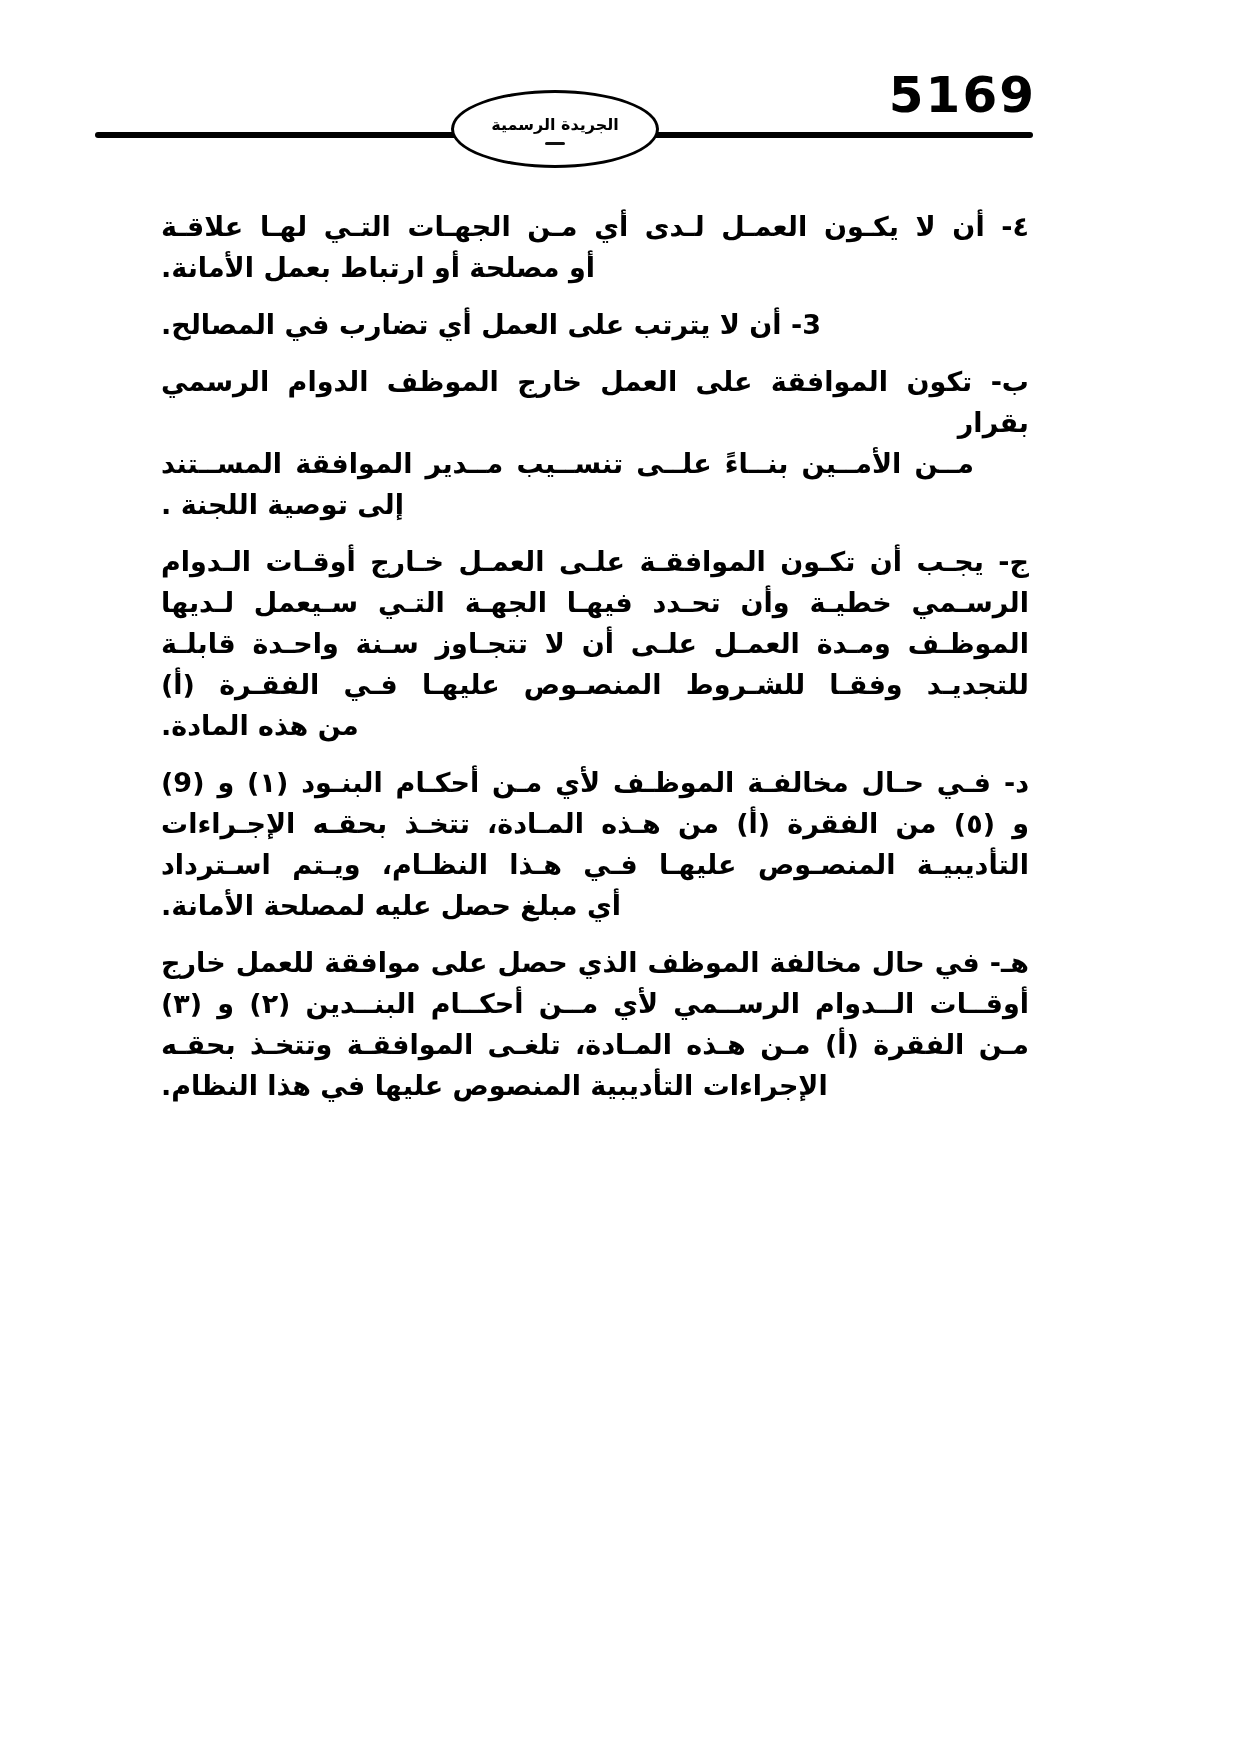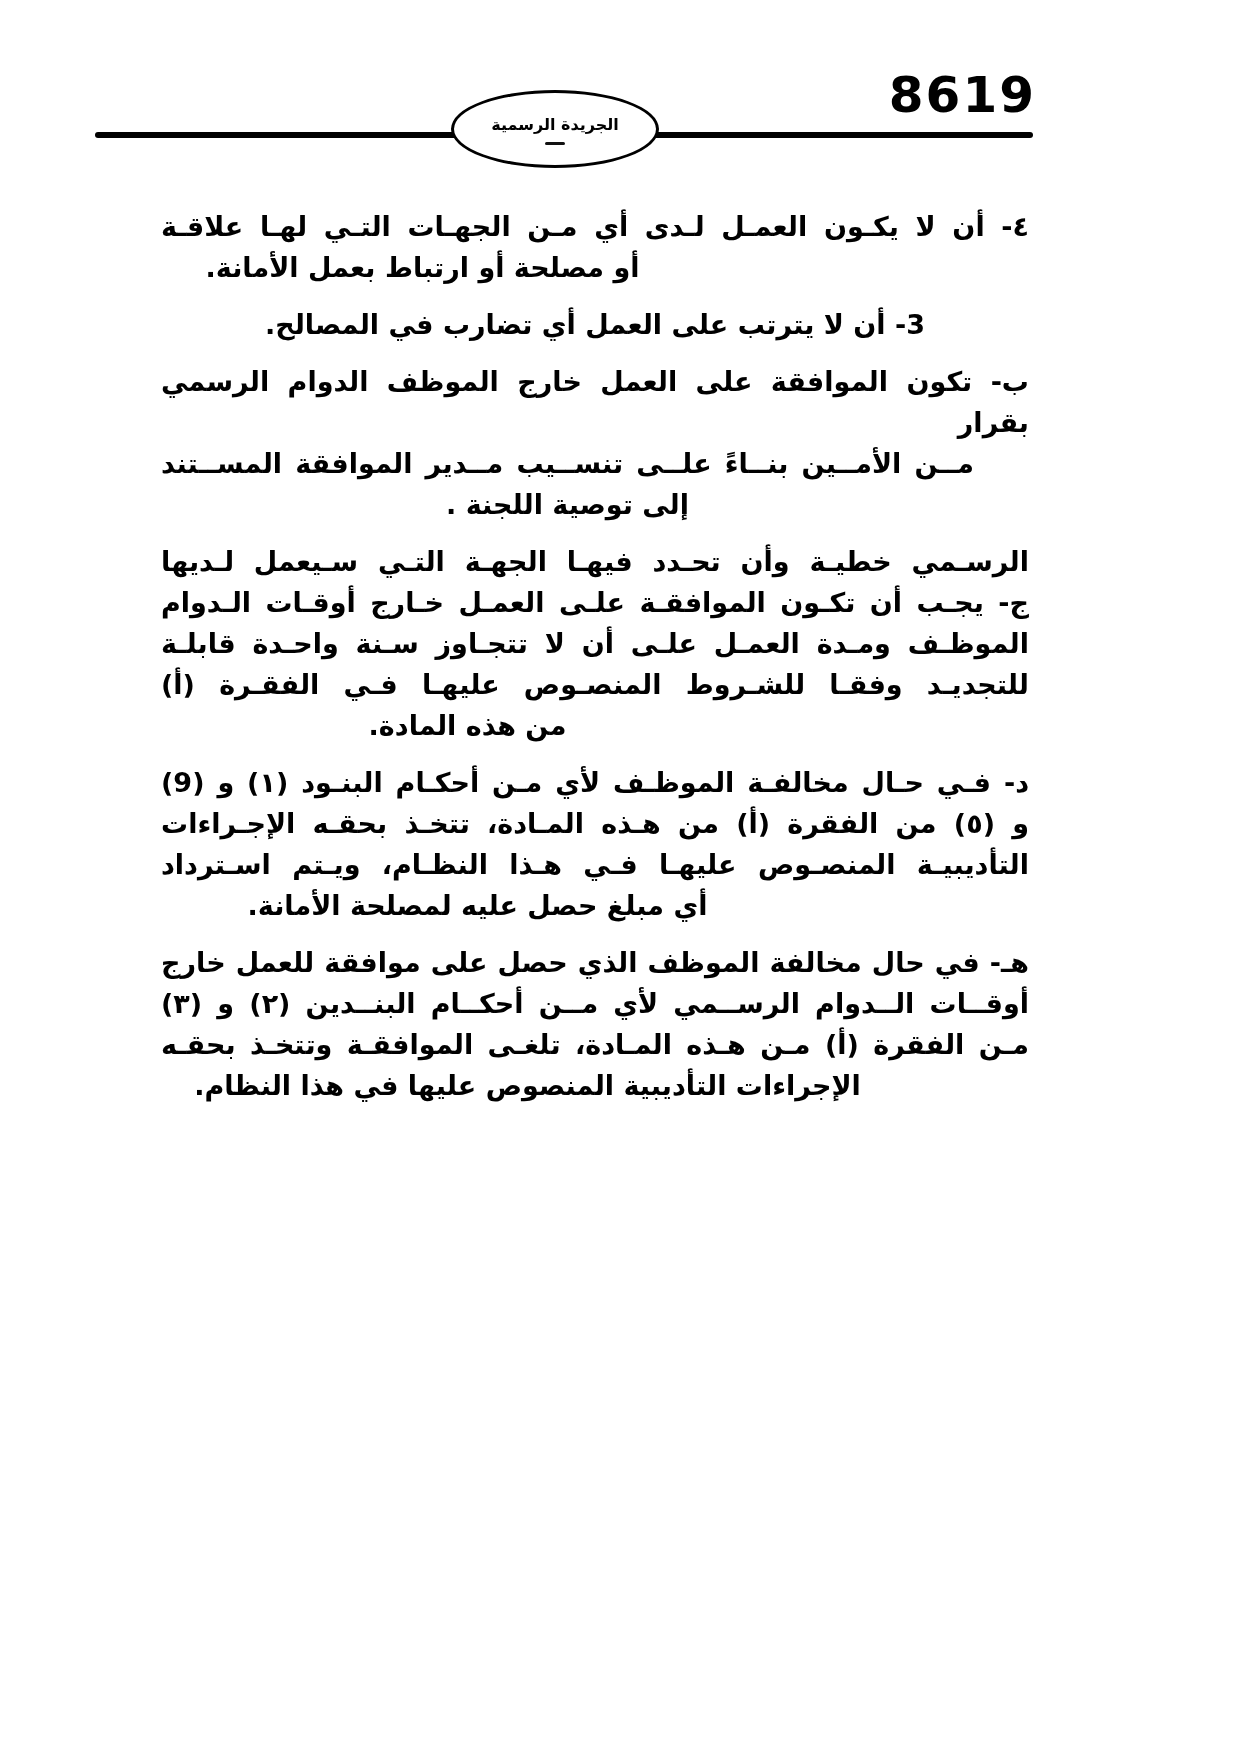--- a/index.html
+++ b/index.html
@@ -76,28 +76,28 @@
   }
   .para { margin: 16px; }
   .line {
     box-sizing: border-box;
     min-height: 41px;
   }
   .line.j {
     text-align: justify;
     text-align-last: justify;
   }
-  .line.r { text-align: center; }
+  .line.r { text-align: left; }
 </style>
 </head>
 <body>
 
 <div class="page">
 
-  <div class="page-number">8619</div>
+  <div class="page-number">5169</div>
   <div class="header-rule"></div>
   <div class="banner">
     <span class="banner-title">الجريدة الرسمية</span>
     <span class="banner-mark"></span>
   </div>
 
   <div class="doc-body">
 
     <div class="para">
       <div class="line j">٤- أن لا يكـون العمـل لـدى أي مـن الجهـات التـي لهـا علاقـة</div>
@@ -108,22 +108,22 @@
       <div class="line r">3- أن لا يترتب على العمل أي تضارب في المصالح.</div>
     </div>
 
     <div class="para">
       <div class="line j">ب- تكون الموافقة على العمل خارج الموظف الدوام الرسمي بقرار</div>
       <div class="line j" style="padding-right:55px">مــن الأمــين بنــاءً علــى تنســيب مــدير الموافقة المســتند</div>
       <div class="line r" style="padding-right:55px">إلى توصية اللجنة .</div>
     </div>
 
     <div class="para">
+      <div class="line j">ج- يجـب أن تكـون الموافقـة علـى العمـل خـارج أوقـات الـدوام</div>
       <div class="line j">الرسـمي خطيـة وأن تحـدد فيهـا الجهـة التـي سـيعمل لـديها</div>
-      <div class="line j">ج- يجـب أن تكـون الموافقـة علـى العمـل خـارج أوقـات الـدوام</div>
       <div class="line j">الموظـف ومـدة العمـل علـى أن لا تتجـاوز سـنة واحـدة قابلـة</div>
       <div class="line j">للتجديـد وفقـا للشـروط المنصـوص عليهـا فـي الفقـرة (أ)</div>
       <div class="line r" style="padding-right:255px">من هذه المادة.</div>
     </div>
 
     <div class="para">
       <div class="line j">د- فـي حـال مخالفـة الموظـف لأي مـن أحكـام البنـود (١) و (9)</div>
       <div class="line j">و (٥) من الفقرة (أ) من هـذه المـادة، تتخـذ بحقـه الإجـراءات</div>
       <div class="line j">التأديبيـة المنصـوص عليهـا فـي هـذا النظـام، ويـتم اسـترداد</div>
       <div class="line r" style="padding-right:235px">أي مبلغ حصل عليه لمصلحة الأمانة.</div>

